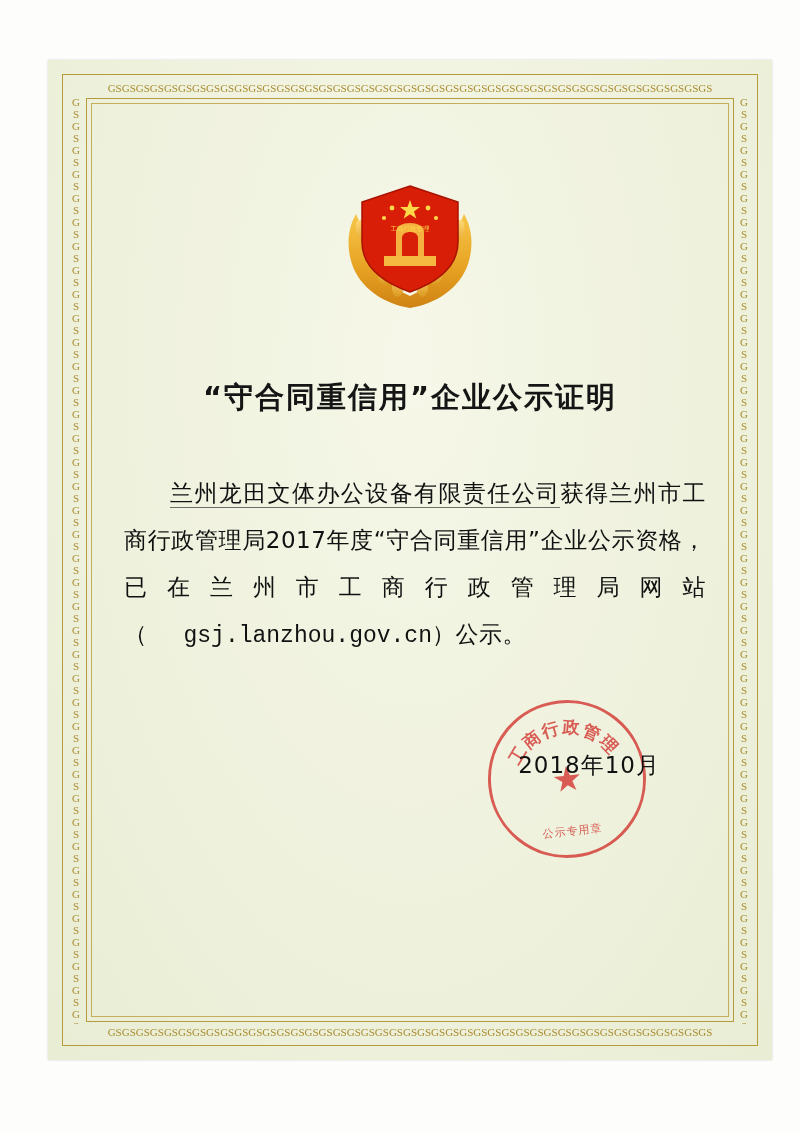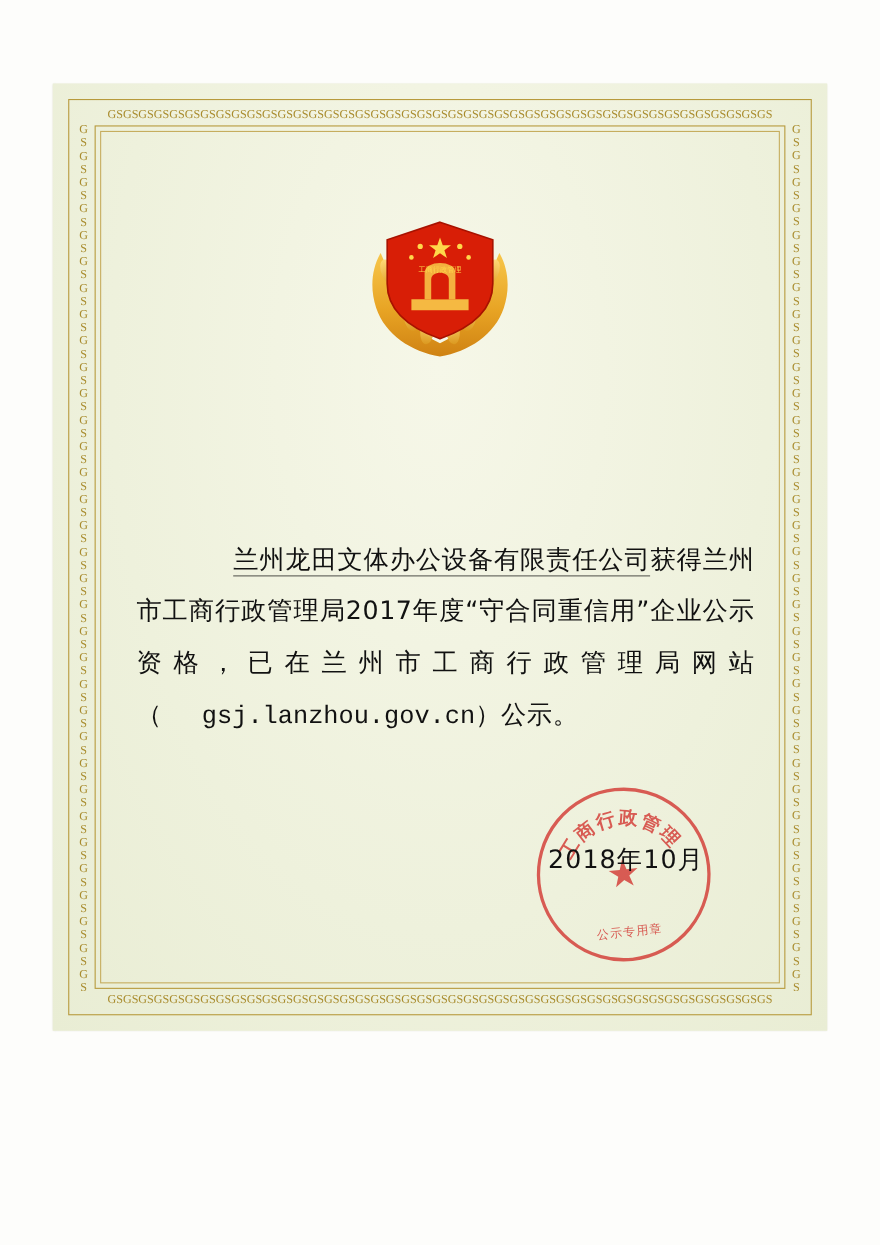--- a/index.html
+++ b/index.html
@@ -19,27 +19,28 @@
   #page {
     position: absolute;
     inset: 0;
     background: #fdfdfb;
   }
 
   
   #certificate {
     position: absolute;
     left: 48px;
-    top: 76px;
+    top: 60px;
     width: 704px;
-    height: 861px;
+    height: 1000px;
     background: #f2f4e2;
     background-image:
       radial-gradient(ellipse at 50% 30%, #f6f7e8 0%, #eef1dc 60%, #e9edd4 100%);
     box-shadow: 0 0 2px rgba(0,0,0,0.18);
+    padding-left: 20px;
   }
 
   
   #border-outer {
     position: absolute;
     left: 14px;
     top: 14px;
     right: 14px;
     bottom: 14px;
     border: 1.5px solid #b79a3c;
@@ -133,21 +134,20 @@
   }
   .mono-inline {
     font-family: "Liberation Mono", "DejaVu Sans Mono", monospace;
     letter-spacing: 0px;
     margin-left: 36px;
   }
   .company-name {
     text-decoration: none;
     border-bottom: 1px solid rgba(0,0,0,0.55);
     padding-bottom: 1px;
-    margin-left: 42px;
   }
 
   
   #date-line {
     position: absolute;
     right: 112px;
     top: 690px;
     font-size: 23px;
     color: #111;
     font-family: "DejaVu Sans", "Liberation Sans", sans-serif;
@@ -272,20 +272,21 @@
             <circle cx="50" cy="38" r="2.1"></circle>
             <circle cx="102" cy="38" r="2.1"></circle>
           </g>
 
           <rect x="50" y="44" width="52" height="8" fill="none"></rect>
           <text x="76" y="51" text-anchor="middle" font-size="6.5" fill="#ffd84a" font-family="DejaVu Sans, sans-serif">工商行政管理</text>
         </svg>
       </div>
     </div>
 
+    <div id="title">“守合同重信用”企业公示证明</div>
 
     <div id="body-text"><span class="company-name">兰州龙田文体办公设备有限责任公司</span><span>获得兰州市工商行政管理局2017年度“守合同重信用”企业公示资格，已在兰州市工商行政管理局网站（</span><span class="mono-inline">gsj.lanzhou.gov.cn</span><span>）公示。</span></div>
 
     <div id="seal">
       <svg id="seal-arc" viewBox="0 0 152 152" xmlns="http://www.w3.org/2000/svg">
         <defs>
           <path id="arcpath" d="M 24 82 A 52 52 0 0 1 128 82"></path>
         </defs>
         <text>
           <textPath href="#arcpath" startOffset="50%" text-anchor="middle">工商行政管理</textPath>

